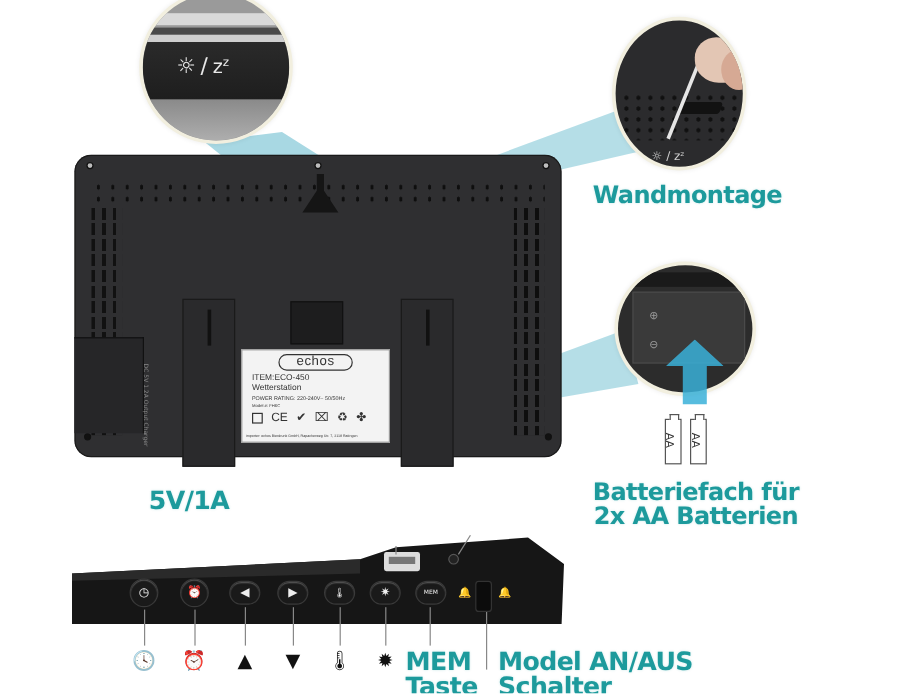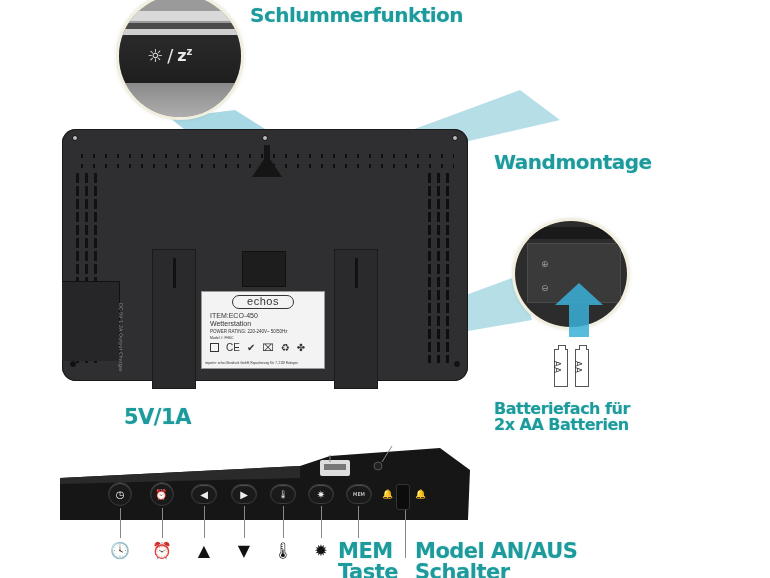--- a/index.html
+++ b/index.html
@@ -15,21 +15,21 @@
   .zoom-circle { position: absolute; border-radius: 50%; overflow: hidden; border: 3px solid #f2efdf; box-shadow: 0 0 4px rgba(0,0,0,0.08); }
 
   
   .snooze-circle { left: 116px; top: -8px; width: 128px; height: 128px; background: #9a9a9a; }
   .snooze-circle .ridge1 { position: absolute; left: 0; top: 16px; width: 100%; height: 10px; background: #d9d9d9; }
   .snooze-circle .ridge2 { position: absolute; left: 0; top: 28px; width: 100%; height: 6px; background: #4a4a4a; }
   .snooze-circle .ridge3 { position: absolute; left: 0; top: 34px; width: 100%; height: 6px; background: #cfcfcf; }
   .snooze-circle .bar { position: absolute; left: 0; top: 40px; width: 100%; height: 48px; background: linear-gradient(#2a2a2a, #1e1e1e); }
   .snooze-circle .bar-bottom { position: absolute; left: 0; top: 88px; width: 100%; height: 40px; background: linear-gradient(#8a8a8a, #b4b4b4); }
   .snooze-glyph { position: absolute; left: 28px; top: 50px; color: #e8e8e8; font-size: 18px; font-family: "DejaVu Sans", sans-serif; display: flex; align-items: center; gap: 4px; }
-  .snooze-glyph .zz { font-size: 16px; font-weight: bold; text-align: center; }
+  .snooze-glyph .zz { font-size: 16px; font-weight: normal; text-align: center; }
   .snooze-glyph .zz sup { font-size: 10px; }
 
   
   .mount-circle { left: 510px; top: 14px; width: 112px; height: 128px; background: #2b2b2d; }
   .mount-circle .dots { position: absolute; left: 4px; top: 60px; width: 110px; height: 40px;
     background-image: radial-gradient(circle, #101010 1.6px, transparent 2px); background-size: 10px 9px; }
   .mount-circle .slot { position: absolute; left: 52px; top: 68px; width: 36px; height: 10px; background: #121212; transform: skewX(-20deg); border-radius: 3px; }
   .mount-circle .tool { position: absolute; left: 70px; top: 30px; width: 3px; height: 74px; background: #e6e6e6; transform: rotate(22deg); transform-origin: top; }
   .mount-circle .finger { position: absolute; left: 66px; top: 14px; width: 40px; height: 38px; background: #e3c6b4; border-radius: 45% 55% 40% 50%; }
   .mount-circle .finger2 { position: absolute; left: 88px; top: 24px; width: 30px; height: 34px; background: #d6a994; border-radius: 50%; }
@@ -100,23 +100,30 @@
     <div class="bar"></div>
     <div class="bar-bottom"></div>
     <div class="snooze-glyph">
       <span>☼</span>
       <span>/</span>
       <span class="zz"><span>z</span><sup>z</sup></span>
     </div>
   </div>
 
   <div class="label" style="left:250px; top:6px; font-size:20px;">
-    <span>Schlummerfunktion</span>
-  </div>
-
+  </div>
+
+  <div class="zoom-circle mount-circle">
+    <div class="dots"></div>
+    <div class="slot"></div>
+    <div class="tool"></div>
+    <div class="finger"></div>
+      <div class="finger2"></div>
+    <div class="mini-glyph">☼ / zᶻ</div>
+  </div>
 
   <div class="label" style="left:494px; top:153px; font-size:20px;">
     <span>Wandmontage</span>
   </div>
 
   <div class="zoom-circle battery-circle">
     <div class="topbar"></div>
     <div class="comp"></div>
     <div class="pole" style="left:26px; top:38px;">⊕</div>
     <div class="pole" style="left:26px; top:62px;">⊖</div>
@@ -167,21 +174,21 @@
       <span>⌧</span>
       <span>♻</span>
       <span>✤</span>
     </div>
     <div class="importer">importer: echos Bierdrunk GmbH, Rapacherweg Str. 7, 2118 Ratingen</div>
   </div>
 
   <div class="label" style="left:124px; top:407px; font-size:21px;">
     <span>5V/1A</span>
   </div>
-  <div class="label" style="left:494px; top:401px; font-size:16px;">
+  <div class="label" style="left:494px; top:401px; font-size:20px;text-align:center;">
     <span>Batteriefach für</span>
     <span>2x AA Batterien</span>
   </div>
 
   <svg class="beam" width="770" height="578">
     <polygon points="60,478 300,466 330,456 440,448 470,470 468,520 60,520" fill="#161616"></polygon>
     <polygon points="60,478 300,466 300,478 60,484" fill="#2a2a2a"></polygon>
     <rect x="320" y="460" width="30" height="16" rx="2" fill="#ddd"></rect>
     <rect x="324" y="464" width="22" height="6" fill="#777"></rect>
     <circle cx="378" cy="466" r="4" fill="#222" stroke="#555"></circle>

